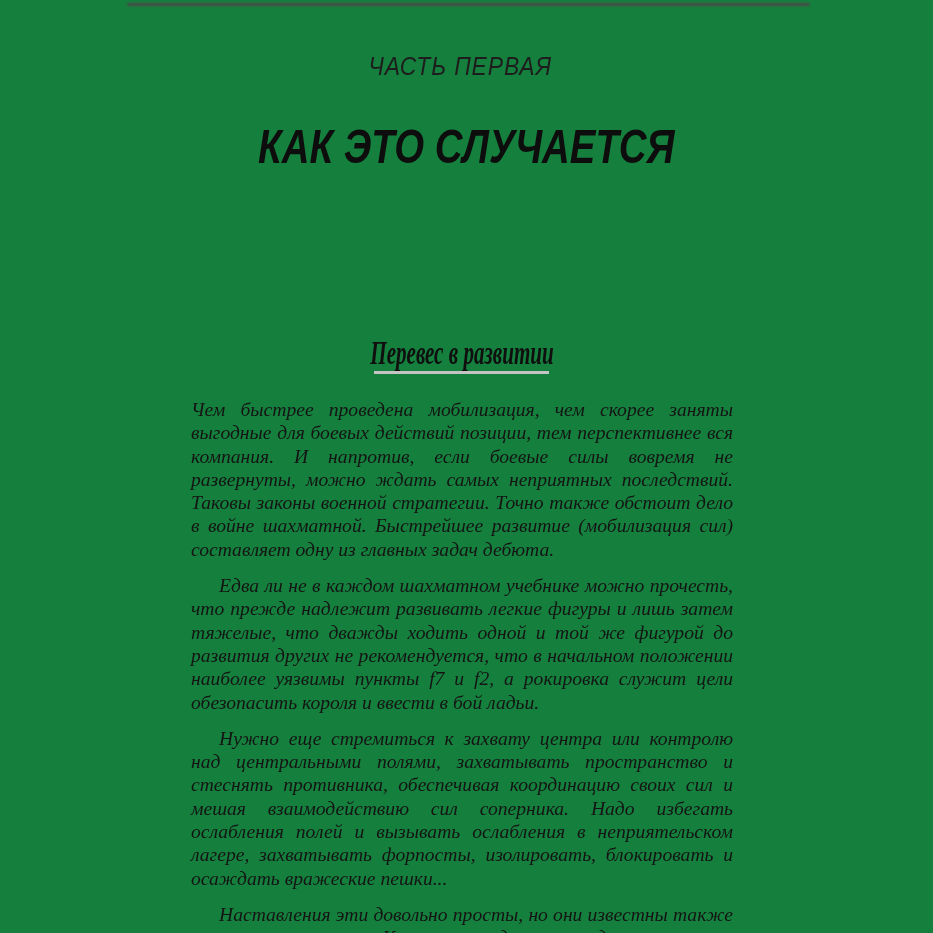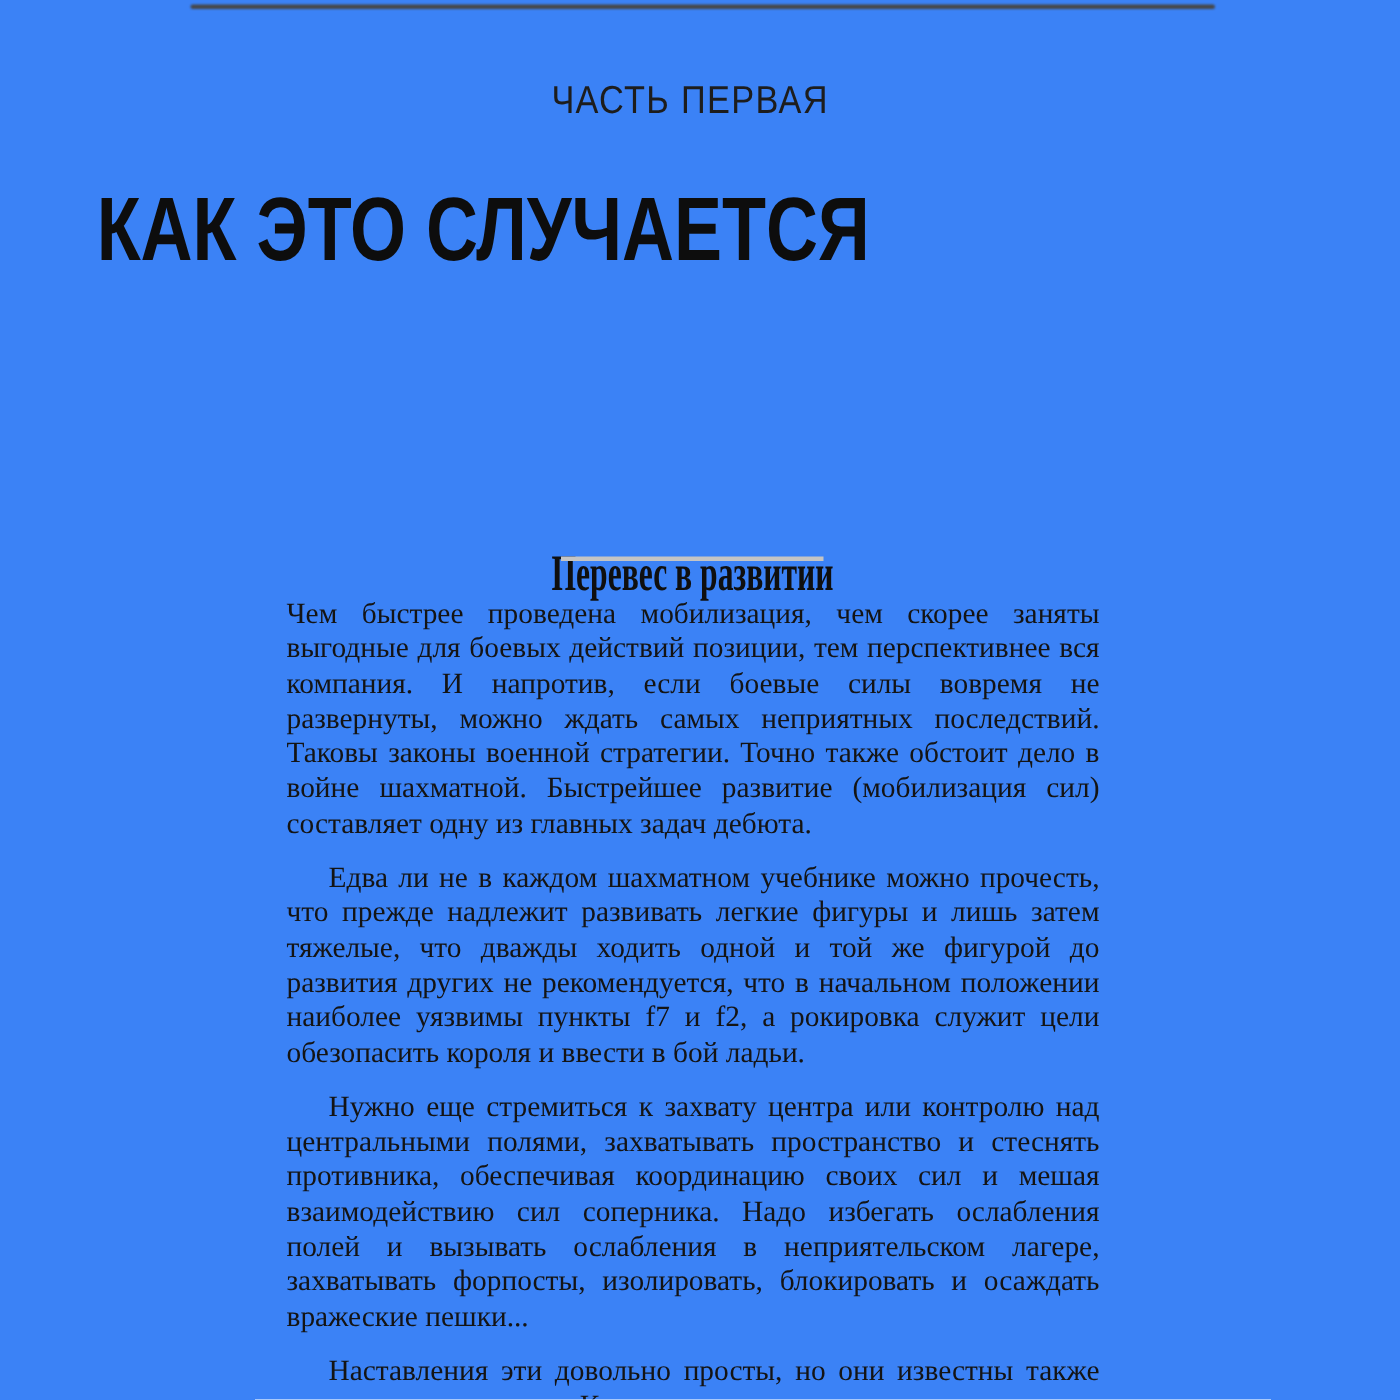--- a/index.html
+++ b/index.html
@@ -4,24 +4,25 @@
 <style>
   html, body {
     margin: 0;
     padding: 0;
     background: #ffffff;
   }
   .page {
     position: relative;
     width: 933px;
     height: 933px;
-    background: #3b82f6;
+    background: #15803d;
     overflow: hidden;
     font-family: "Liberation Serif", serif;
     color: #161616;
+    font-style: italic;
   }
   .page-edge-line {
     position: absolute;
     top: 3px;
     left: 127px;
     width: 683px;
     height: 3px;
     background: #474747;
     border-radius: 2px;
     filter: blur(0.8px);
@@ -43,23 +44,23 @@
     display: inline-block;
     transform: scaleX(0.88);
     transform-origin: center;
     letter-spacing: 1px;
   }
   .chapter-title {
     position: absolute;
     top: 123px;
     left: 0;
     width: 933px;
-    text-align: left;
+    text-align: center;
     font-family: "Liberation Sans", sans-serif;
-    font-size: 60px;
+    font-size: 48px;
     line-height: 1;
     font-weight: 700;
     color: #0d0d0d;
     white-space: nowrap;
   }
   .chapter-title .squeeze {
     display: inline-block;
     transform: scaleX(0.80);
     transform-origin: center;
   }
@@ -68,21 +69,20 @@
     top: 336px;
     left: 0;
     width: 924px;
     text-align: center;
     font-family: "Liberation Serif", serif;
     font-size: 34px;
     line-height: 1;
     font-weight: 700;
     color: #0f0f0f;
     white-space: nowrap;
-    margin-top: 30px;
   }
   .section-heading .squeeze {
     display: inline-block;
     transform: scaleX(0.62);
     transform-origin: center;
   }
   .heading-rule {
     position: absolute;
     top: 371px;
     left: 374px;

